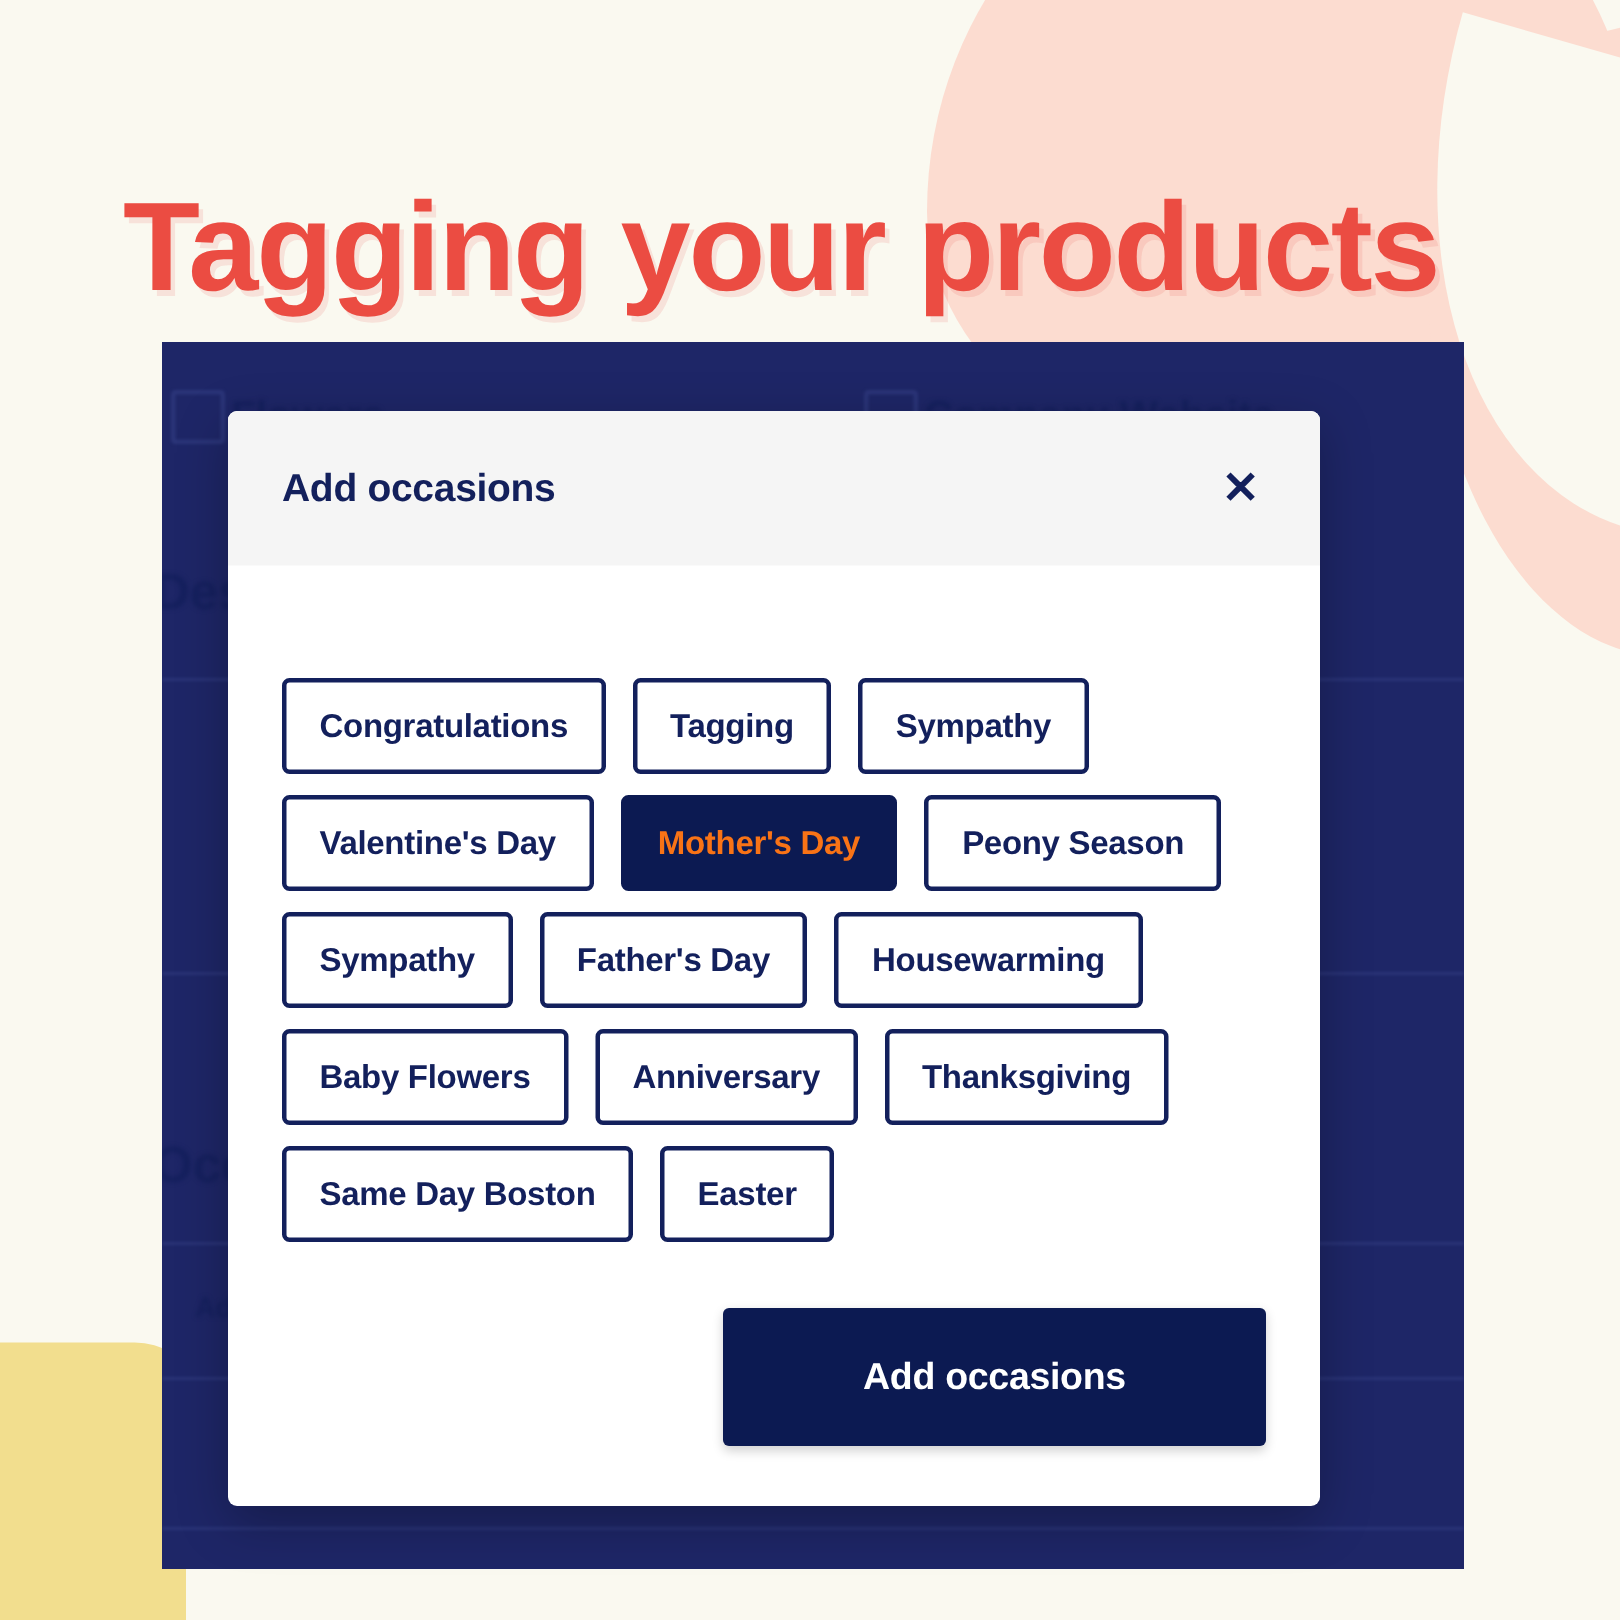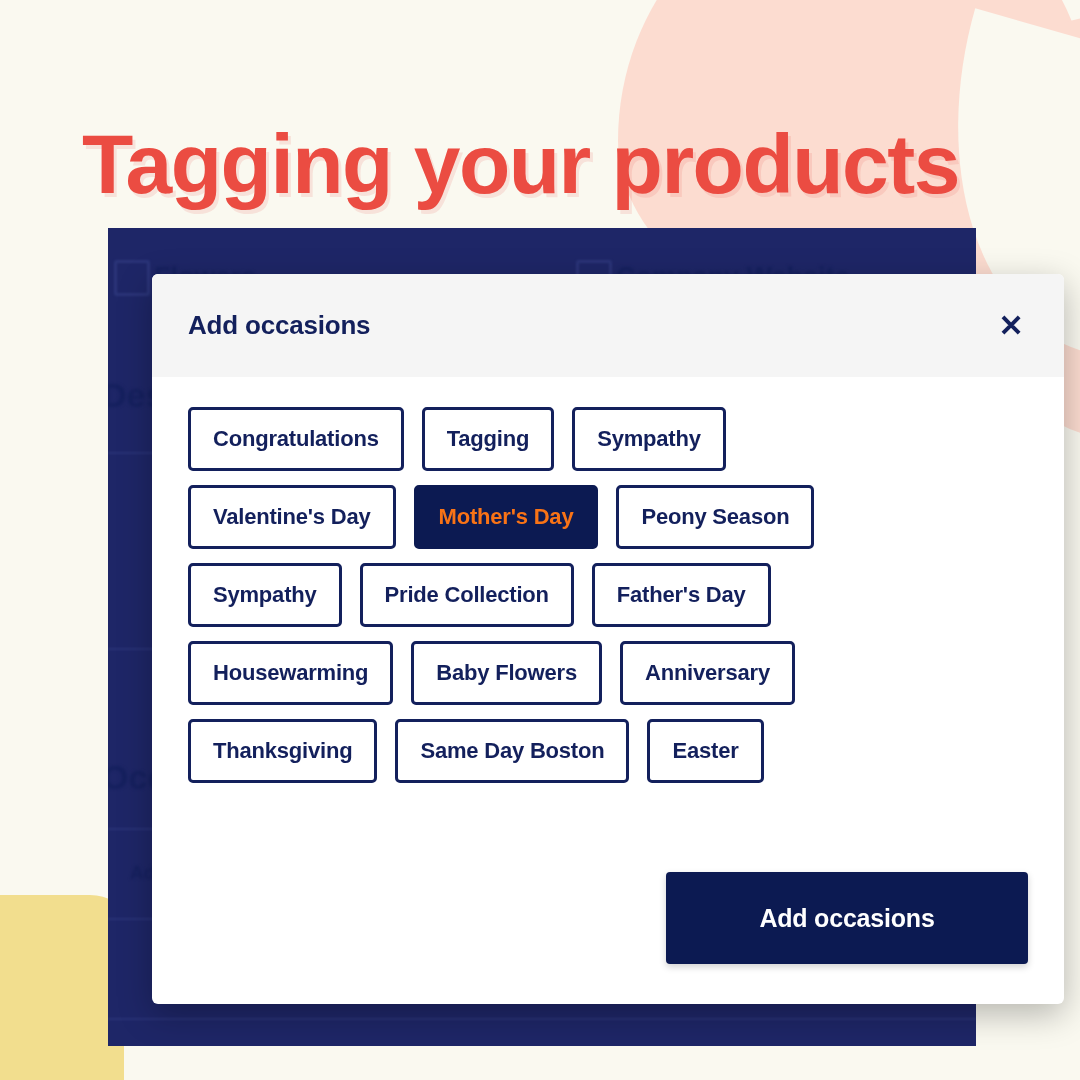--- a/index.html
+++ b/index.html
@@ -72,41 +72,41 @@
     background:#2A3477;filter:blur(1px);
   }
   #bg-divider-1{top:224px;}
   #bg-divider-2{top:420px;}
   #bg-divider-3{top:600px;}
   #bg-divider-4{top:690px;}
   #bg-divider-5{top:790px;}
 
   
   #modal{
-    position:absolute;left:152px;top:274px;width:912px;height:730px;
+    position:absolute;left:152px;top:274px;width:728px;height:730px;
     background:#FFFFFF;border-radius:6px;
     box-shadow:0 10px 34px rgba(0,0,0,.28);
     overflow:hidden;display:flex;flex-direction:column;
   }
   #modal-header{
     height:103px;flex:0 0 103px;background:#F5F5F5;
     display:flex;align-items:center;justify-content:space-between;
     padding:0 36px;box-sizing:border-box;
   }
   #modal-title{
     font-size:26px;font-weight:bold;color:#13205C;letter-spacing:-.2px;
   }
   #close-button{
     width:34px;height:34px;display:flex;align-items:center;justify-content:center;
     cursor:pointer;background:none;border:none;padding:0;
     color:#13205C;font-size:30px;line-height:1;font-weight:bold;
   }
   #modal-body{
     flex:1;padding:30px 36px 0 36px;box-sizing:border-box;
-    display:flex;flex-direction:column;
+    display:flex;flex-direction:column;justify-content:center;
   }
   #occasion-chips{
     display:flex;flex-wrap:wrap;gap:14px 18px;align-content:flex-start;
     max-width:660px;
   }
   .chip{
     box-sizing:border-box;
     border:3px solid #13205C;border-radius:5px;
     background:#FFFFFF;color:#13205C;
     font-size:22px;font-weight:bold;letter-spacing:-.2px;
@@ -162,21 +162,20 @@
 
   <div id="modal-body">
     <div id="occasion-chips">
         <button class="chip">Congratulations</button>
         <button class="chip">Tagging</button>
         <button class="chip">Sympathy</button>
         <button class="chip">Valentine's Day</button>
         <button class="chip selected">Mother's Day</button>
         <button class="chip">Peony Season</button>
         <button class="chip">Sympathy</button>
-        <button class="chip">Pride Collection</button>
         <button class="chip">Father's Day</button>
         <button class="chip">Housewarming</button>
         <button class="chip">Baby Flowers</button>
         <button class="chip">Anniversary</button>
         <button class="chip">Thanksgiving</button>
         <button class="chip">Same Day Boston</button>
         <button class="chip">Easter</button>
       </div>
   </div>
 

